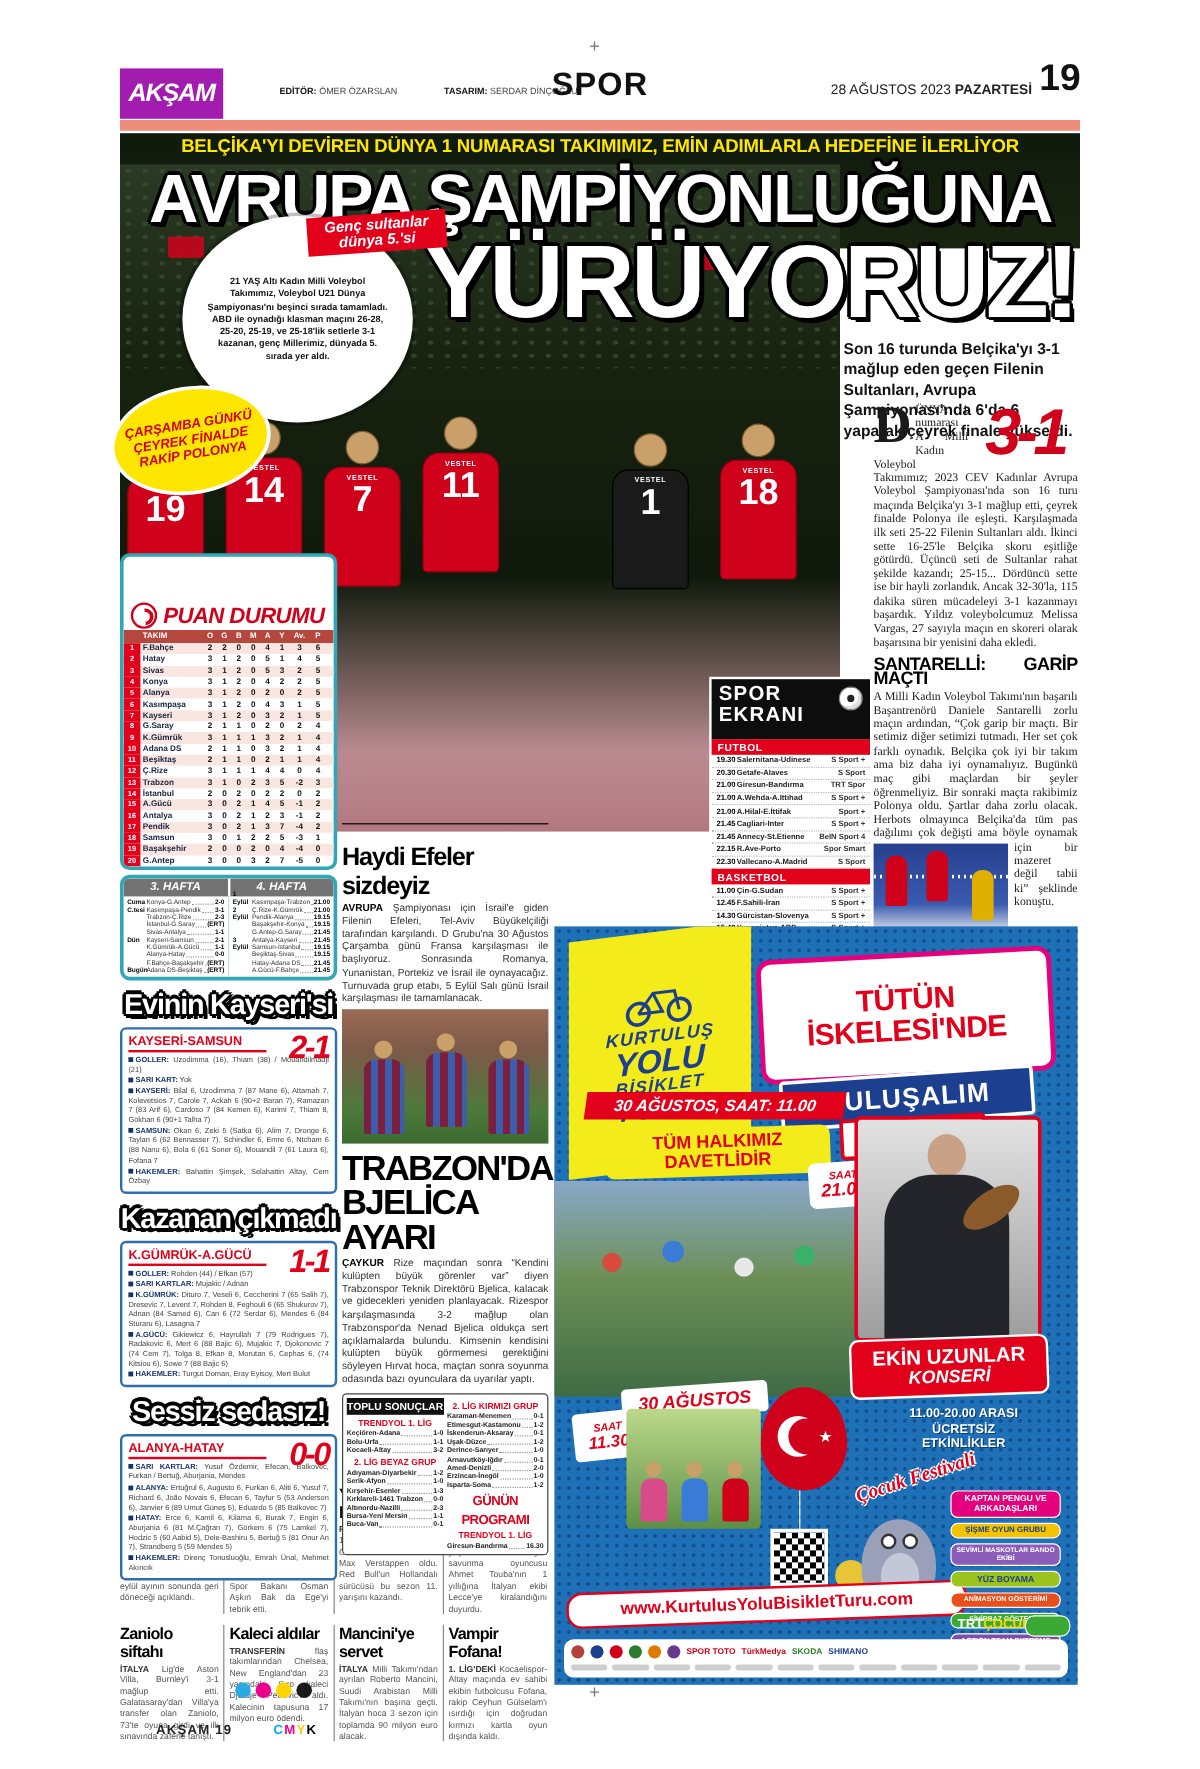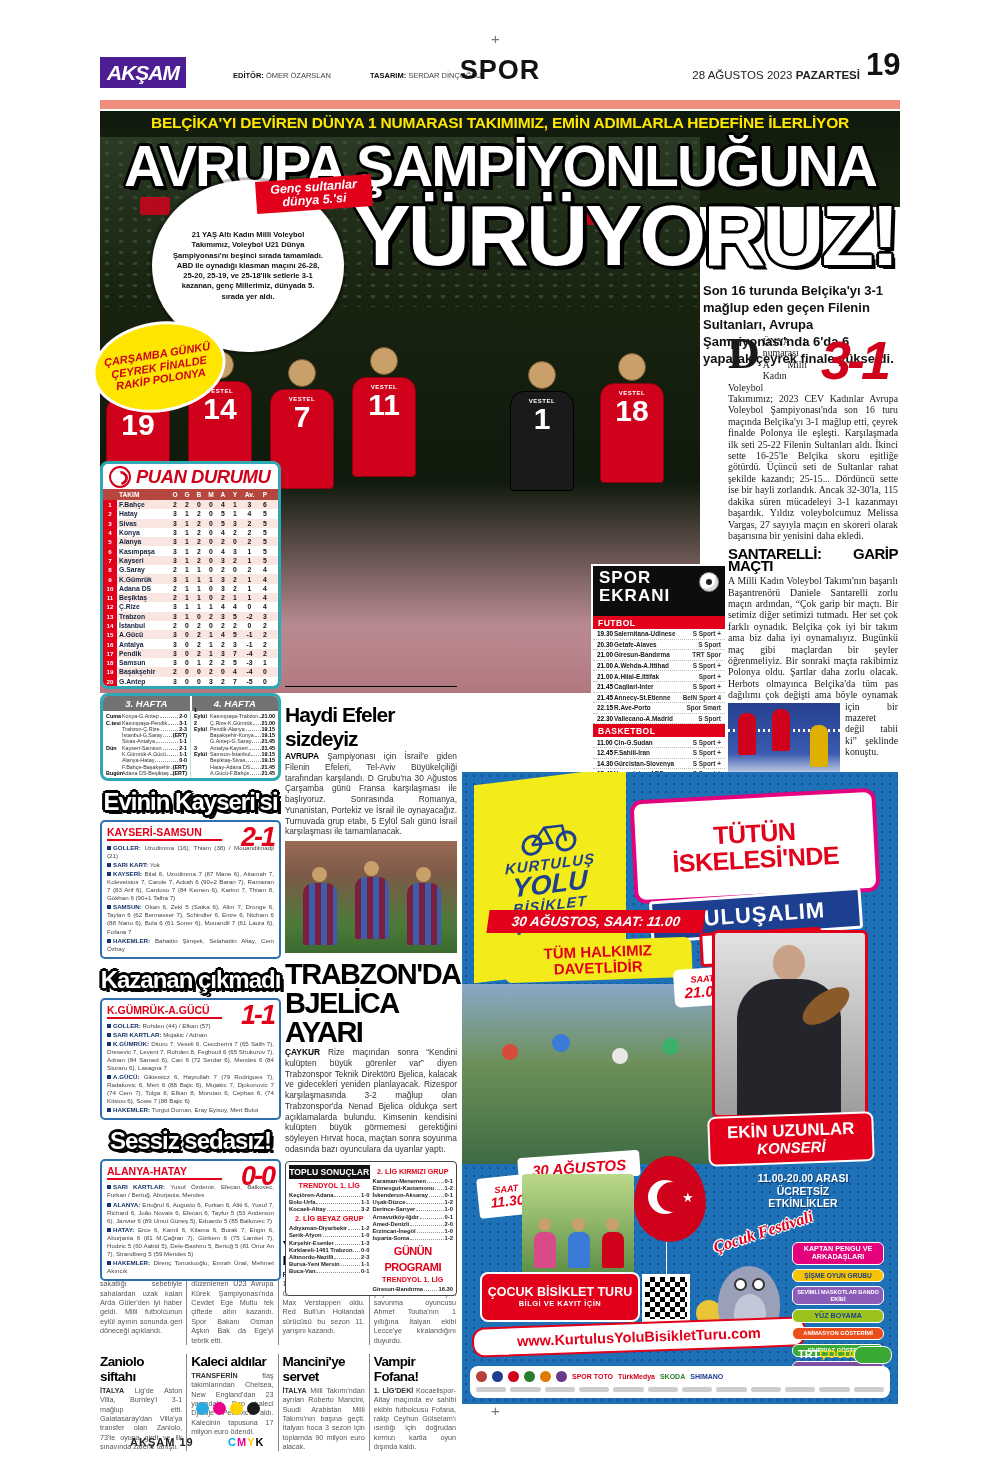--- a/index.html
+++ b/index.html
@@ -1,19 +1,19 @@
 <!DOCTYPE html>
 <html><head>
 <meta charset="utf-8">
 <style>
   html,body{margin:0;padding:0;background:#fff;}
   .page{position:relative;width:1000px;height:1474px;background:#fff;font-family:"Liberation Sans",sans-serif;overflow:hidden;}
   .abs{position:absolute;}
   
-  .logo{left:100px;top:57px;width:86px;height:31px;background:#4c1d95;color:#fff;font-weight:900;font-style:italic;font-size:21px;display:flex;align-items:center;justify-content:center;letter-spacing:-1px;}
+  .logo{left:100px;top:57px;width:86px;height:42px;background:#a21caf;color:#fff;font-weight:900;font-style:italic;font-size:21px;display:flex;align-items:center;justify-content:center;letter-spacing:-1px;}
   .credits{left:196px;top:71px;font-size:7.5px;color:#444;}
   .credits b{color:#111;padding-left:37px;}
   .section-title{left:400px;top:55px;width:200px;text-align:center;font-size:27px;font-weight:900;letter-spacing:1px;color:#111;}
   .datebox{left:660px;top:69px;width:200px;text-align:right;font-size:11.5px;color:#222;}
   .datebox b{font-weight:900;}
   .pageno{left:866px;top:47px;font-size:31px;font-weight:900;color:#111;}
   .rule{left:100px;top:100px;width:800px;height:9px;background:#ee8d7b;}
   .cropmark{color:#777;font-size:15px;font-weight:300;}
   
   .hero-black{left:100px;top:111px;width:800px;height:96px;background:linear-gradient(#101a0d,#18240f);}
@@ -52,21 +52,21 @@
   .tvball{position:absolute;right:6px;top:6px;width:18px;height:18px;border-radius:50%;background:radial-gradient(circle at 35% 35%,#fff 55%,#ddd 56%);border:1px solid #888;}
   .tvball:after{content:"";position:absolute;left:6px;top:6px;width:6px;height:6px;background:#222;border-radius:50%;}
   .tvbar{background:#e2001a;color:#fff;font-weight:900;font-size:8.5px;padding:1.5px 5px;letter-spacing:.5px;}
   .tvrow{display:flex;font-size:6.4px;font-weight:700;color:#222;padding:1.3px 4px;border-bottom:1px dotted #bbb;}
   .tvrow .tm{width:17px;color:#000;}
   .tvrow .mt{flex:1;white-space:nowrap;overflow:hidden;}
   .tvrow .ch{margin-left:2px;white-space:nowrap;color:#333;}
   
   .leftcol{left:100px;top:461px;width:181px;z-index:10;}
   .standings{border:3px solid #2fa7b4;border-radius:8px;background:#fff;overflow:hidden;}
-  .st-title{display:flex;align-items:flex-start;gap:5px;padding:2px 6px;height:21px;}
+  .st-title{display:flex;align-items:flex-start;gap:5px;padding:2px 6px;height:21px;margin-top:36px;}
   .tff{width:18px;height:18px;border-radius:50%;border:2px solid #d0021b;background:#fff;position:relative;}
   .tff:after{content:"";position:absolute;left:3px;top:3px;width:8px;height:8px;border-radius:50%;border:3px solid #d0021b;border-left-color:transparent;border-bottom-color:transparent;transform:rotate(40deg);}
   .st-title span{color:#d0021b;font-weight:900;font-style:italic;font-size:18.5px;letter-spacing:-0.5px;}
   .st-grid{display:grid;grid-template-columns:14px 52px 12px 12px 12px 12px 12px 12px 17px 14px;align-items:center;}
   .st-header{background:#b5473e;color:#fff;font-size:6.6px;font-weight:700;height:11px;}
   .st-header div{text-align:center;}
   .st-header .h-team{text-align:left;padding-left:2px;}
   .st-row{height:9.3px;font-size:6.8px;font-weight:700;color:#111;}
   .st-row:nth-child(odd){background:#f9e6e1;}
   .st-row .pos{background:#e2001a;color:#fff;text-align:center;font-size:6.2px;height:100%;display:flex;align-items:center;justify-content:center;}
@@ -1050,24 +1050,20 @@
       <div>ÜCRETSİZ ETKİNLİKLER</div>
     </div>
     <div class="festival">Çocuk Festivali</div>
     <div class="mascot">
       <div class="duck"></div>
       <div class="bodyy"></div>
       <div class="belly"></div>
       <div class="eye" style="left:38px;"></div>
       <div class="eye" style="left:56px;"></div>
     </div>
-    <div class="cocukbox">
-      <div class="a">ÇOCUK BİSİKLET TURU</div>
-      <div class="b">BİLGİ VE KAYIT İÇİN</div>
-    </div>
     <div class="qr"></div>
     <div class="url">www.KurtulusYoluBisikletTuru.com</div>
     <div id="pills" class="pills">
         <div class="pill c0">KAPTAN PENGU VE ARKADAŞLARI</div>
         <div class="pill c1">ŞİŞME OYUN GRUBU</div>
         <div class="pill c2">SEVİMLİ MASKOTLAR BANDO EKİBİ</div>
         <div class="pill c3">YÜZ BOYAMA</div>
         <div class="pill c4">ANİMASYON GÖSTERİMİ</div>
         <div class="pill c5">SİHİRBAZ GÖSTERİSİ</div>
         <div class="pill c6">ACTION TEAM EXTREME SHOW</div>

